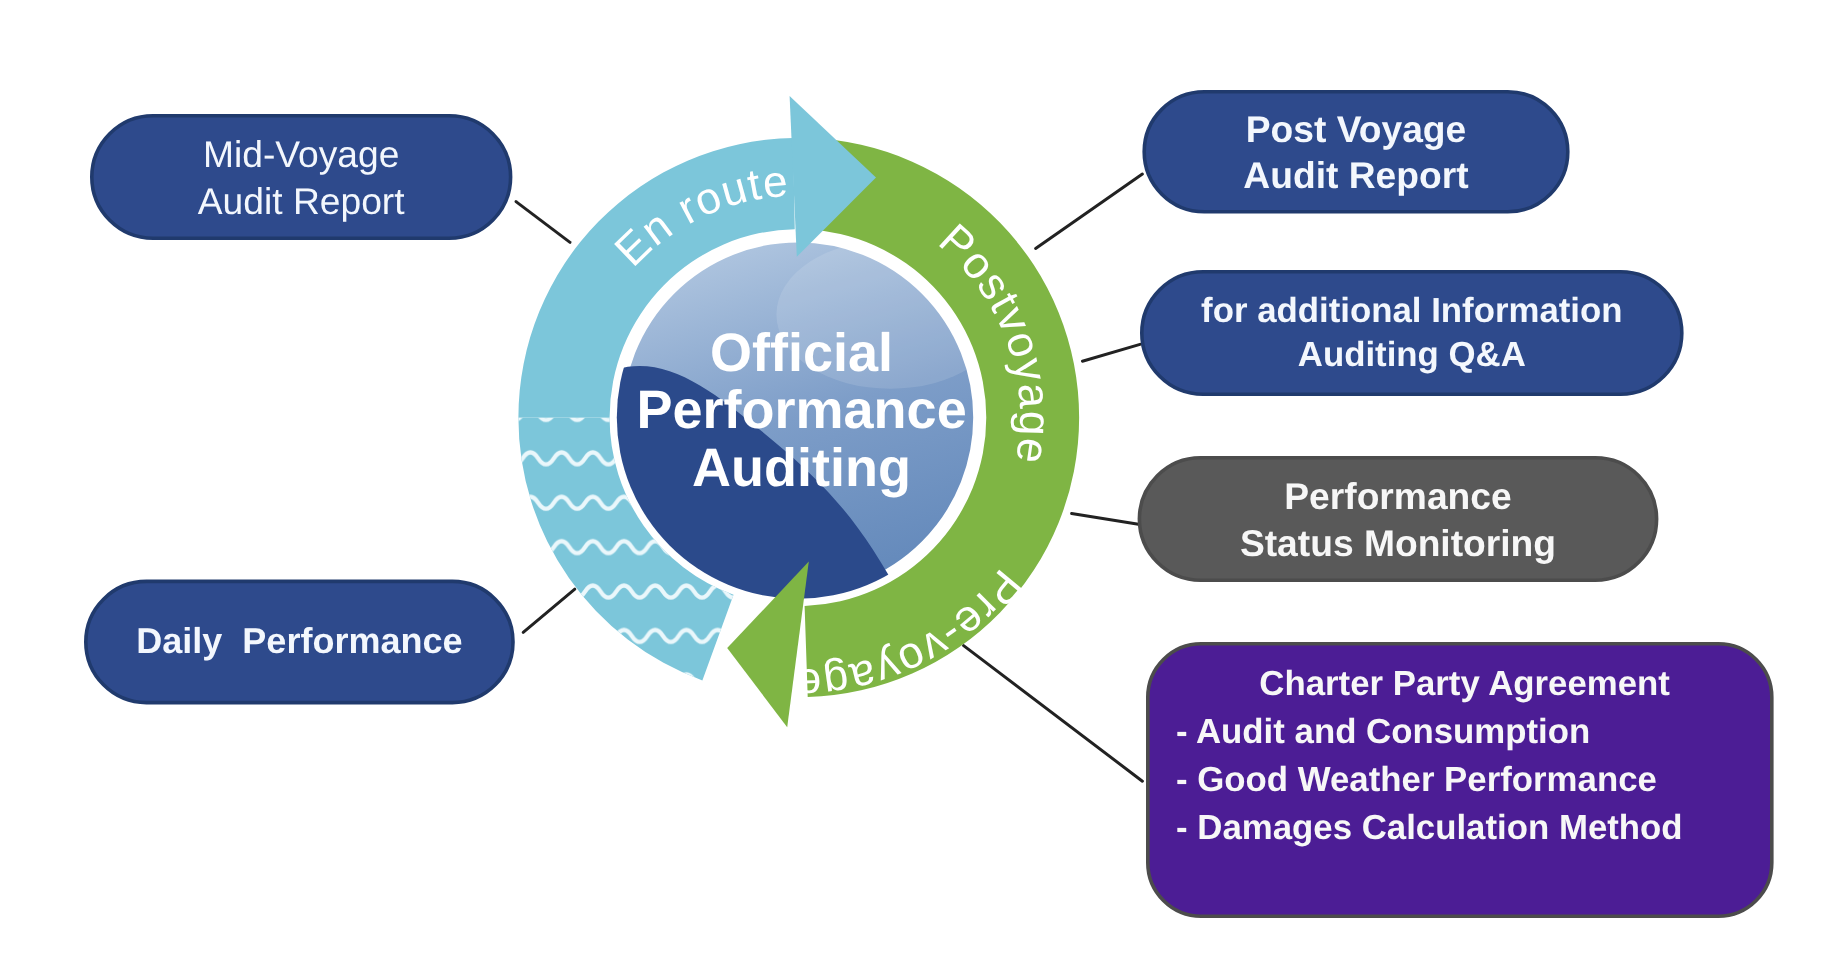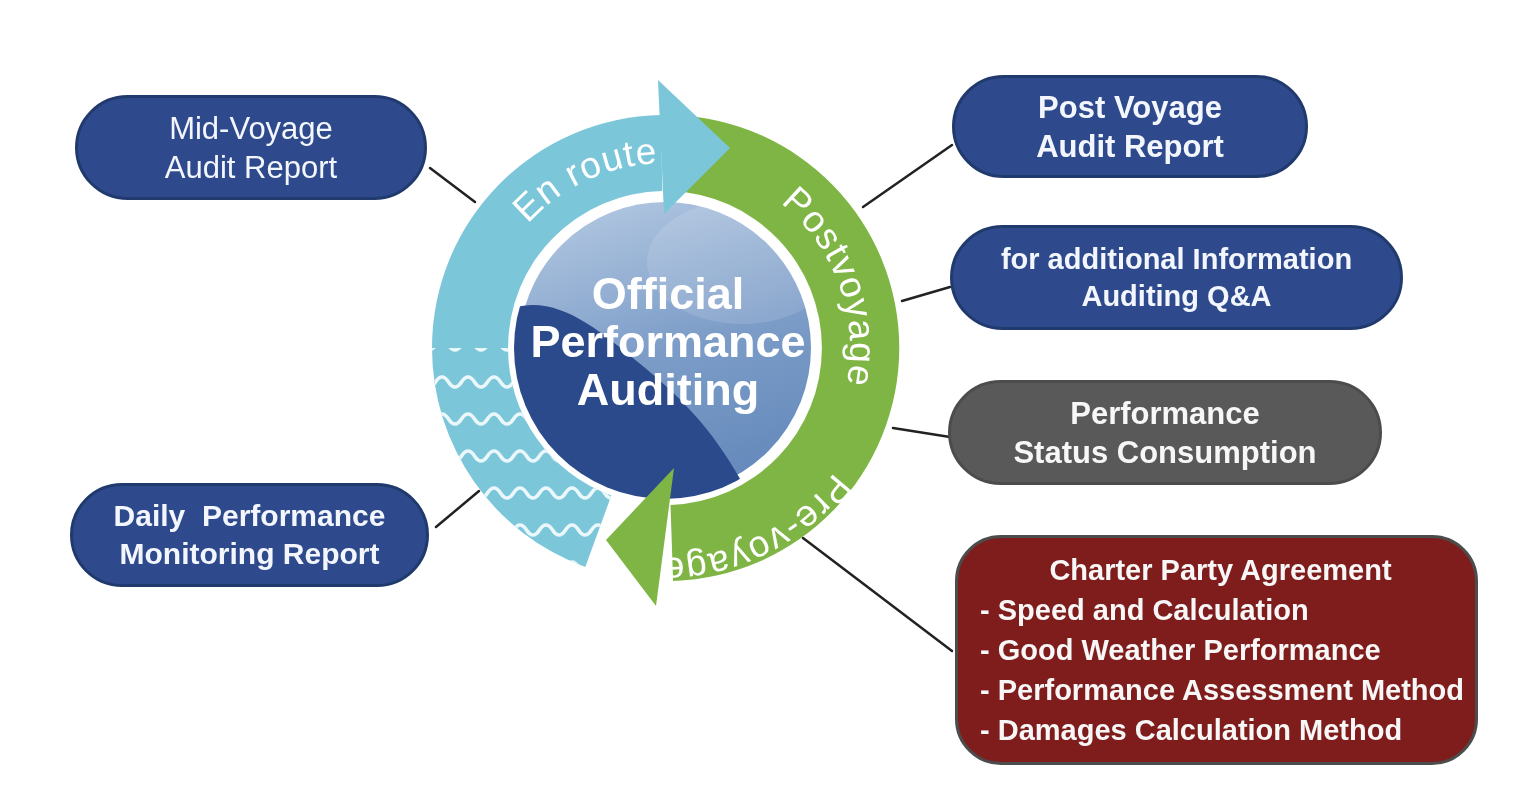--- a/index.html
+++ b/index.html
@@ -14,21 +14,21 @@
   }
   .pill span{white-space:pre;}
   .navy{background:#2e4a8c;border:3px solid #203a6d;border-radius:999px;}
   .gray{background:#595959;border:3px solid #4c4c4c;border-radius:999px;color:#f7f7f7;}
   .box-mid{left:75px;top:95px;width:352px;height:105px;font-size:31px;font-weight:400;line-height:39px;}
   .box-daily{left:70px;top:483px;width:359px;height:104px;font-size:30px;font-weight:700;line-height:38px;}
   .box-post{left:952px;top:75px;width:356px;height:103px;font-size:31px;font-weight:700;line-height:39px;text-align:right;}
   .box-qa{left:950px;top:225px;width:453px;height:105px;font-size:29px;font-weight:700;line-height:37px;}
   .box-status{left:948px;top:380px;width:434px;height:105px;font-size:31px;font-weight:700;line-height:39px;}
   .box-charter{
-    position:absolute;left:955px;top:535px;width:523px;height:230px;background:#7f1d1d;
+    position:absolute;left:955px;top:535px;width:523px;height:230px;background:#4c1d95;
     border:3px solid #4c4c4c;border-radius:46px;color:#f7f7f7;box-sizing:border-box;
     font-size:29px;font-weight:700;line-height:40px;padding:12px 14px 12px 22px;
   }
   .box-charter .title{text-align:center;display:block;}
   .box-charter .item{display:block;text-align:left;white-space:pre;}
   .arc-label{fill:#ffffff;font-family:"Liberation Sans",sans-serif;font-size:37px;font-weight:400;letter-spacing:1px;}
   .disc-label{fill:#ffffff;font-family:"Liberation Sans",sans-serif;font-size:45px;font-weight:700;text-anchor:middle;}
 </style>
 </head>
 <body>
@@ -96,39 +96,37 @@
     </text>
   </svg>
 
   <div class="pill navy box-mid">
     <span>Mid-Voyage</span>
     <span>Audit Report</span>
   </div>
 
   <div class="pill navy box-daily">
     <span>Daily  Performance</span>
-    <span>Monitoring Report</span>
   </div>
 
   <div class="pill navy box-post">
     <span>Post Voyage</span>
     <span>Audit Report</span>
   </div>
 
   <div class="pill navy box-qa">
     <span>for additional Information</span>
     <span>Auditing Q&amp;A</span>
   </div>
 
   <div class="pill gray box-status">
     <span>Performance</span>
-    <span>Status Consumption</span>
+    <span>Status Monitoring</span>
   </div>
 
   <div class="box-charter">
     <span class="title">Charter Party Agreement</span>
-    <span class="item">- Speed and Calculation</span>
+    <span class="item">- Audit and Consumption</span>
     <span class="item">- Good Weather Performance</span>
-    <span class="item">- Performance Assessment Method</span>
     <span class="item">- Damages Calculation Method</span>
   </div>
 
 </div>
 
 </body></html>

